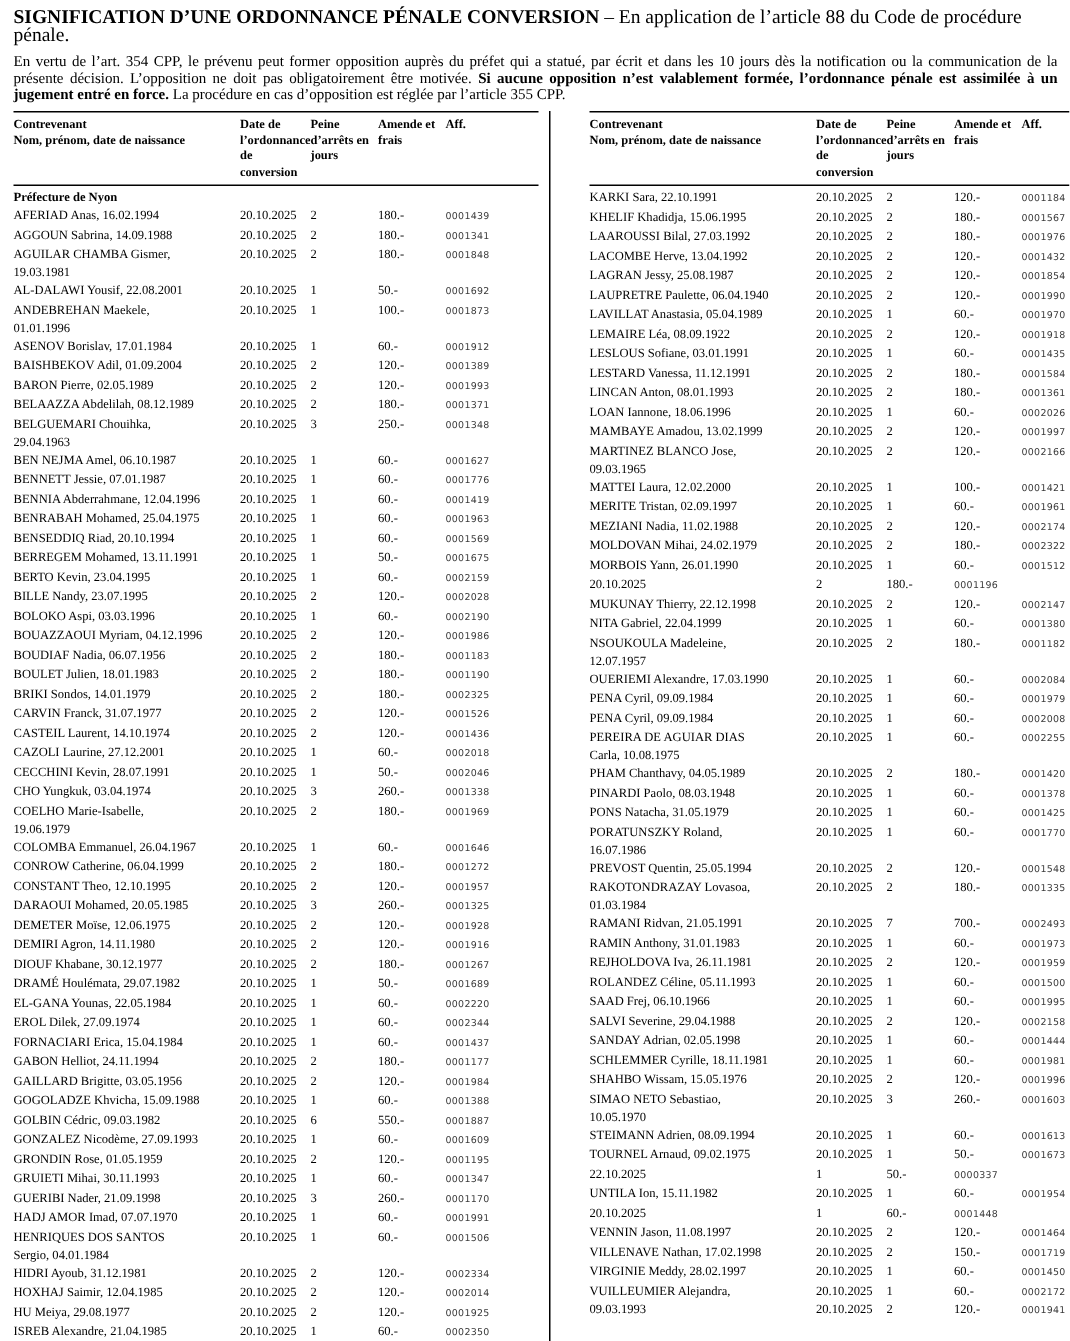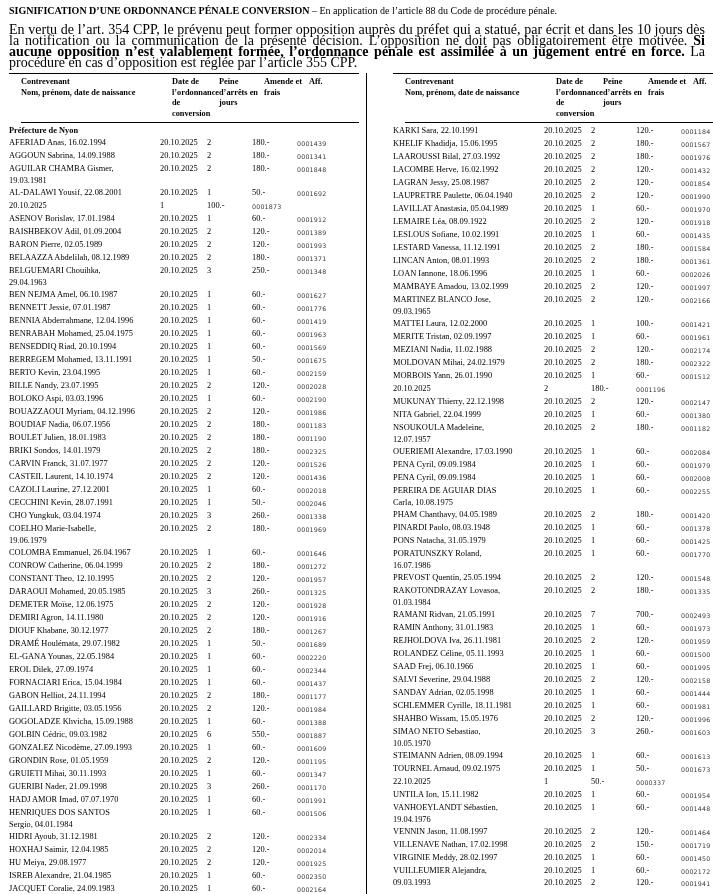--- a/index.html
+++ b/index.html
@@ -3,31 +3,31 @@
 <meta charset="utf-8">
 <style>
   html, body { margin: 0; padding: 0; }
   body {
     width: 713px; height: 894px; overflow: hidden;
     background: #ffffff; color: #000;
     font-family: "Liberation Serif", serif;
   }
   .page { padding: 5px 0 0 9px; }
   .b { font-weight: bold; }
-  .title-line { font-size: 10px; line-height: 12px; padding-right: 25px; }
-  .intro { font-size: 14px; line-height: 11px; text-align: justify; margin: 7px 8px 0 0; }
+  .title-line { font-size: 13px; line-height: 12px; padding-right: 25px; }
+  .intro { font-size: 10px; line-height: 11px; text-align: justify; margin: 7px 8px 0 0; }
   .columns { display: flex; margin-top: 5px; align-items: stretch; }
   .col { border-top: 1px solid #000; }
   .col.left  { width: 350px; }
   .col.right { width: 320px; }
   .divider { width: 1px; background: #000; margin-left: 7px; margin-right: 26px; }
   .thead {
     display: grid; grid-template-columns: 151px 47px 45px 45px 1fr;
     font-weight: bold; font-size: 8.3px; line-height: 10.5px;
-    padding: 3px 0 3px 0; border-bottom: 1px solid #000; margin-left: 12px;
+    padding: 3px 0 3px 0; border-bottom: 1px solid #000;
   }
   .hc { padding-right: 4px; }
   .tbody { font-size: 8.4px; line-height: 12px; padding-top: 2px; }
   .row { display: grid; grid-template-columns: 151px 47px 45px 45px 1fr; }
   .cell { white-space: pre-line; }
   .cell.name { padding-right: 5px; }
   .cell.aff {
     font-family: "DejaVu Sans", sans-serif;
     font-size: 6.3px; letter-spacing: 0.2px; color: #3a3a3a;
     line-height: 12px; padding-top: 1px;
@@ -83,20 +83,22 @@
             <span class="cell aff">0001848</span>
           </div>
           <div class="row">
             <span class="cell name">AL-DALAWI Yousif, 22.08.2001</span>
             <span class="cell date">20.10.2025</span>
             <span class="cell days">1</span>
             <span class="cell fine">50.-</span>
             <span class="cell aff">0001692</span>
           </div>
           <div class="row">
+            <span class="cell name">ANDEBREHAN Maekele,
+01.01.1996</span>
             <span class="cell date">20.10.2025</span>
             <span class="cell days">1</span>
             <span class="cell fine">100.-</span>
             <span class="cell aff">0001873</span>
           </div>
           <div class="row">
             <span class="cell name">ASENOV Borislav, 17.01.1984</span>
             <span class="cell date">20.10.2025</span>
             <span class="cell days">1</span>
             <span class="cell fine">60.-</span>
@@ -480,21 +482,21 @@
             <span class="cell aff">0001567</span>
           </div>
           <div class="row">
             <span class="cell name">LAAROUSSI Bilal, 27.03.1992</span>
             <span class="cell date">20.10.2025</span>
             <span class="cell days">2</span>
             <span class="cell fine">180.-</span>
             <span class="cell aff">0001976</span>
           </div>
           <div class="row">
-            <span class="cell name">LACOMBE Herve, 16.02.1992</span>
+            <span class="cell name">LACOMBE Herve, 13.04.1992</span>
             <span class="cell date">20.10.2025</span>
             <span class="cell days">2</span>
             <span class="cell fine">120.-</span>
             <span class="cell aff">0001432</span>
           </div>
           <div class="row">
             <span class="cell name">LAGRAN Jessy, 25.08.1987</span>
             <span class="cell date">20.10.2025</span>
             <span class="cell days">2</span>
             <span class="cell fine">120.-</span>
@@ -515,21 +517,21 @@
             <span class="cell aff">0001970</span>
           </div>
           <div class="row">
             <span class="cell name">LEMAIRE Léa, 08.09.1922</span>
             <span class="cell date">20.10.2025</span>
             <span class="cell days">2</span>
             <span class="cell fine">120.-</span>
             <span class="cell aff">0001918</span>
           </div>
           <div class="row">
-            <span class="cell name">LESLOUS Sofiane, 10.02.1991</span>
+            <span class="cell name">LESLOUS Sofiane, 03.01.1991</span>
             <span class="cell date">20.10.2025</span>
             <span class="cell days">1</span>
             <span class="cell fine">60.-</span>
             <span class="cell aff">0001435</span>
           </div>
           <div class="row">
             <span class="cell name">LESTARD Vanessa, 11.12.1991</span>
             <span class="cell date">20.10.2025</span>
             <span class="cell days">2</span>
             <span class="cell fine">180.-</span>
@@ -792,22 +794,20 @@
             <span class="cell aff">0000337</span>
           </div>
           <div class="row">
             <span class="cell name">UNTILA Ion, 15.11.1982</span>
             <span class="cell date">20.10.2025</span>
             <span class="cell days">1</span>
             <span class="cell fine">60.-</span>
             <span class="cell aff">0001954</span>
           </div>
           <div class="row">
-            <span class="cell name">VANHOEYLANDT Sébastien,
-19.04.1976</span>
             <span class="cell date">20.10.2025</span>
             <span class="cell days">1</span>
             <span class="cell fine">60.-</span>
             <span class="cell aff">0001448</span>
           </div>
           <div class="row">
             <span class="cell name">VENNIN Jason, 11.08.1997</span>
             <span class="cell date">20.10.2025</span>
             <span class="cell days">2</span>
             <span class="cell fine">120.-</span>

